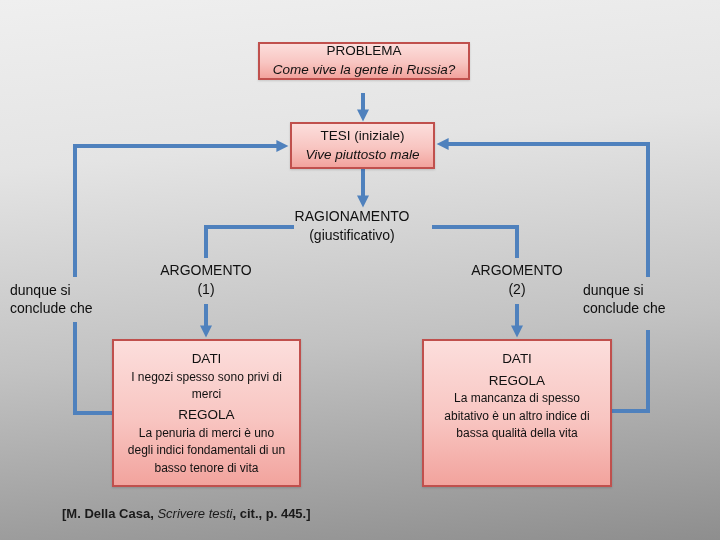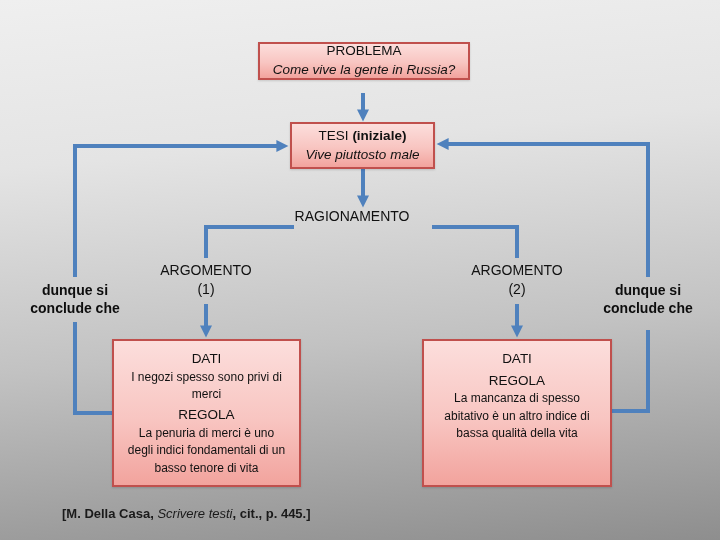--- a/index.html
+++ b/index.html
@@ -18,21 +18,21 @@
     background:linear-gradient(180deg,#fcdedc 0%,#f8c5c1 55%,#f2a39d 100%);
     box-sizing:border-box;
     display:flex;flex-direction:column;justify-content:center;align-items:center;
     text-align:center;color:#111;
     box-shadow:0 1px 2px rgba(0,0,0,0.15);
   }
   .boxtitle{font-size:13.5px;line-height:1.4;color:#111;}
   .boxsub{font-size:13.5px;line-height:1.35;font-style:italic;color:#111;}
   .plainlabel{position:absolute;text-align:center;color:#111;}
   .plainlabel .l1,.plainlabel .l2{display:block;font-size:14px;line-height:1.35;}
-  .dunque{position:absolute;text-align:center;color:#0d0d0d;font-weight:bold;}
+  .dunque{position:absolute;color:#0d0d0d;font-weight:normal;}
   .dunque span{display:block;font-size:14px;line-height:1.3;}
   .bigbox{padding:6px 12px;justify-content:flex-start;}
   .bigbox .sec-title{font-size:13.5px;line-height:1.45;margin-top:2px;}
   .bigbox .sec-text{font-size:12px;line-height:1.45;}
   .citation{
     position:absolute;left:62px;top:506px;
     font-size:13px;color:#1a1a1a;white-space:nowrap;
   }
   .citation .bold{font-weight:bold;}
   .citation .work{font-style:italic;font-weight:normal;}
@@ -70,26 +70,27 @@
 
     <path d="M517,304 L517,327" stroke="#4f81bd" stroke-width="4" fill="none" marker-end="url(#ah)"></path>
   </svg>
 
   <div class="pinkbox" style="left:258px;top:42px;width:212px;height:38px;">
     <div class="boxtitle">PROBLEMA</div>
     <div class="boxsub">Come vive la gente in Russia?</div>
   </div>
 
   <div class="pinkbox" style="left:290px;top:122px;width:145px;height:47px;">
-    <div class="boxtitle"><span>TESI </span><span style="font-weight:bold;">(iniziale)</span></div>
+    <div class="boxtitle"><span>TESI </span><span style="font-weight:normal;">(iniziale)</span></div>
     <div class="boxsub">Vive piuttosto male</div>
   </div>
 
   <div class="plainlabel" style="left:277px;top:207px;width:150px;">
     <span class="l1">RAGIONAMENTO</span>
+    <span class="l2">(giustificativo)</span>
   </div>
 
   <div class="plainlabel" style="left:153px;top:261px;width:106px;">
     <span class="l1">ARGOMENTO</span>
     <span class="l2">(1)</span>
   </div>
 
   <div class="plainlabel" style="left:464px;top:261px;width:106px;">
     <span class="l1">ARGOMENTO</span>
     <span class="l2">(2)</span>

